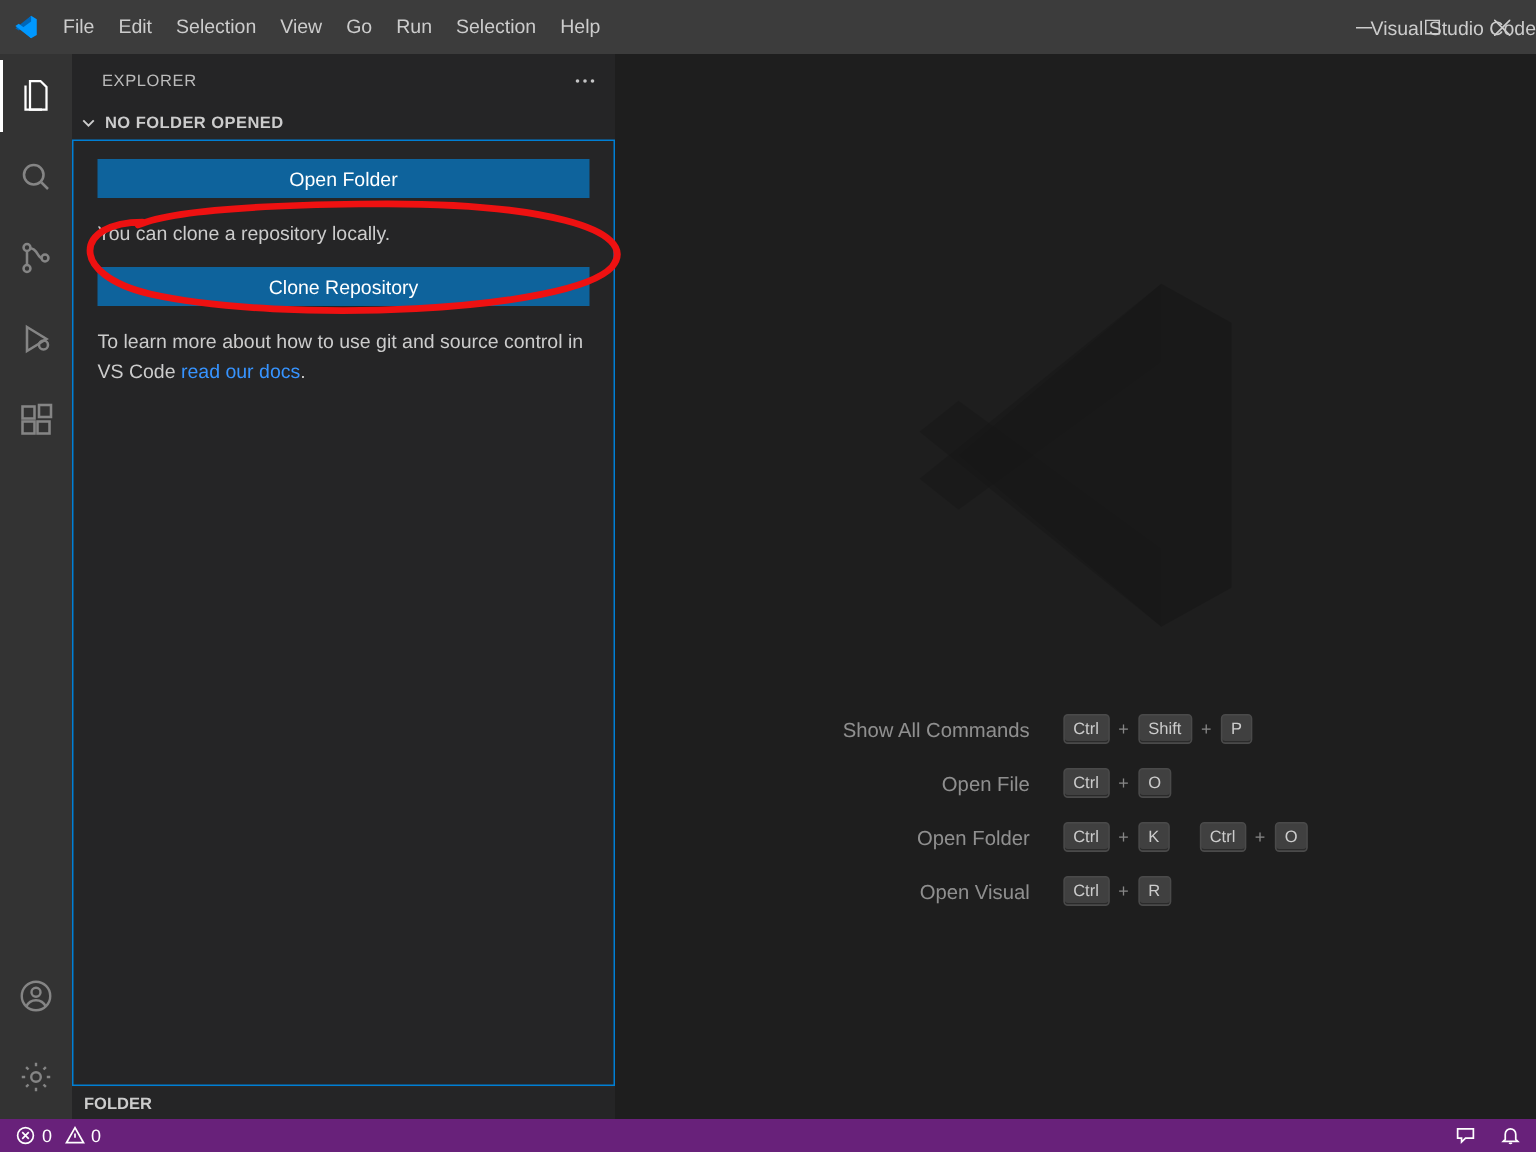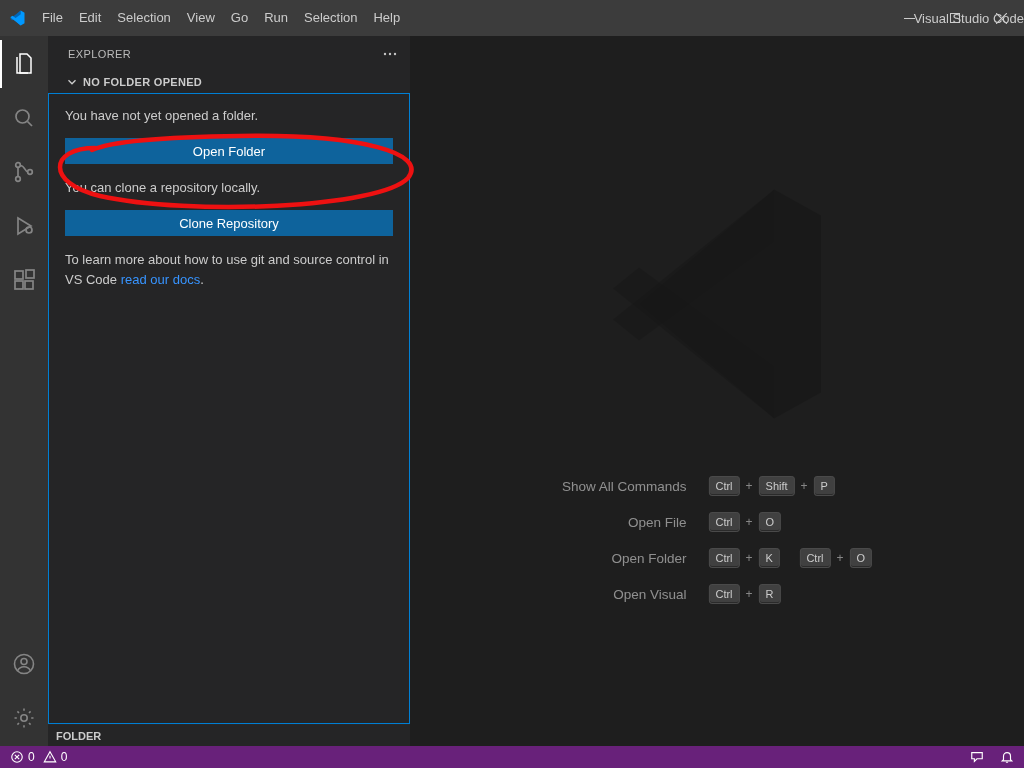--- a/index.html
+++ b/index.html
@@ -17,21 +17,21 @@
     .activitybar { width:48px; background:#333333; display:flex; flex-direction:column; justify-content:space-between; align-items:center; padding:4px 0; }
     .ab-top, .ab-bottom { display:flex; flex-direction:column; align-items:center; gap:6px; }
     .ab-icon { width:48px; height:48px; display:flex; align-items:center; justify-content:center; color:#858585; position:relative; }
     .ab-icon.active { color:#ffffff; }
     .ab-icon.active::before { content:""; position:absolute; left:0; top:0; bottom:0; width:2px; background:#ffffff; }
     .ab-icon svg { width:24px; height:24px; }
     .sidebar { width:362px; background:#252526; display:flex; flex-direction:column; font-size:13px; }
     .sidebar-header { height:35px; display:flex; align-items:center; justify-content:space-between; padding:0 12px 0 20px; font-size:11px; letter-spacing:.4px; color:#bbbbbb; }
     .dots-icon { color:#c5c5c5; display:flex; align-items:center; }
     .dots-icon svg { width:16px; height:16px; }
-    .section-hdr { height:22px; display:flex; align-items:center; gap:4px; padding-left:17px; font-size:11px; font-weight:700; color:#cccccc; letter-spacing:.3px; }
+    .section-hdr { height:22px; display:flex; align-items:center; gap:4px; padding-left:4px; font-size:11px; font-weight:700; color:#cccccc; letter-spacing:.3px; }
     .section-hdr .chev { display:inline-flex; }
     .section-hdr .chev svg { width:14px; height:14px; }
     .panel-body { flex:1; border:1px solid #007fd4; padding:12px 16px 0 16px; color:#cccccc; line-height:1.55; font-size:13px; }
     .panel-body p { margin-bottom:12px; }
     .btn-primary { width:100%; height:26px; background:#0e639c; color:#ffffff; border:none; font-size:13px; display:flex; align-items:center; justify-content:center; margin-bottom:14px; cursor:pointer; }
     .link { color:#3794ff; }
     .outline-hdr { height:22px; display:flex; align-items:center; gap:4px; padding-left:4px; font-size:11px; font-weight:700; color:#cccccc; border-top:1px solid #3c3c3c22; }
     .editor { flex:1; background:#1e1e1e; position:relative; overflow:hidden; }
     .watermark { position:absolute; left:50%; top:38%; transform:translate(-50%,-50%); opacity:0.25; }
     .watermark svg { width:260px; height:260px; }
@@ -156,21 +156,20 @@
     </div>
     <div class="section-hdr">
       <span class="chev">
           <svg viewBox="0 0 16 16" fill="none" stroke="#cccccc" stroke-width="1.5">
             <path d="M4 6l4 4 4-4"></path>
           </svg>
         </span>
       <span>NO FOLDER OPENED</span>
     </div>
     <div class="panel-body">
-      <p>You have not yet opened a folder.</p>
       <button class="btn-primary">Open Folder</button>
       <p>You can clone a repository locally.</p>
       <button class="btn-primary">Clone Repository</button>
       <p><span>To learn more about how to use git and source control in VS Code </span><span class="link">read our docs</span><span>.</span></p>
     </div>
     <div class="outline-hdr">
       <span class="chev"><svg viewBox="0 0 16 16" fill="none" stroke="#cccccc" stroke-width="1.5">
             <path d="M6 4l4 4-4 4"></path>
           </svg></span>
       <span>FOLDER</span>

